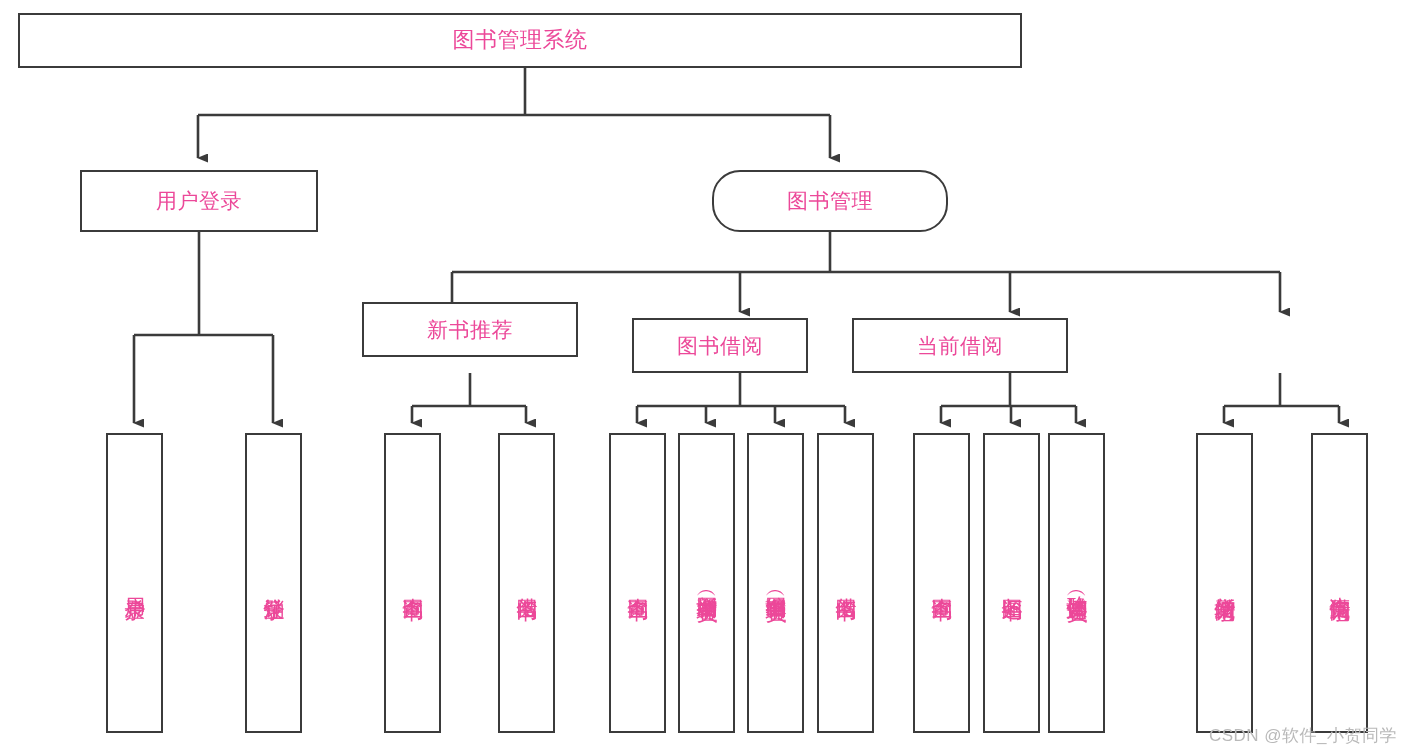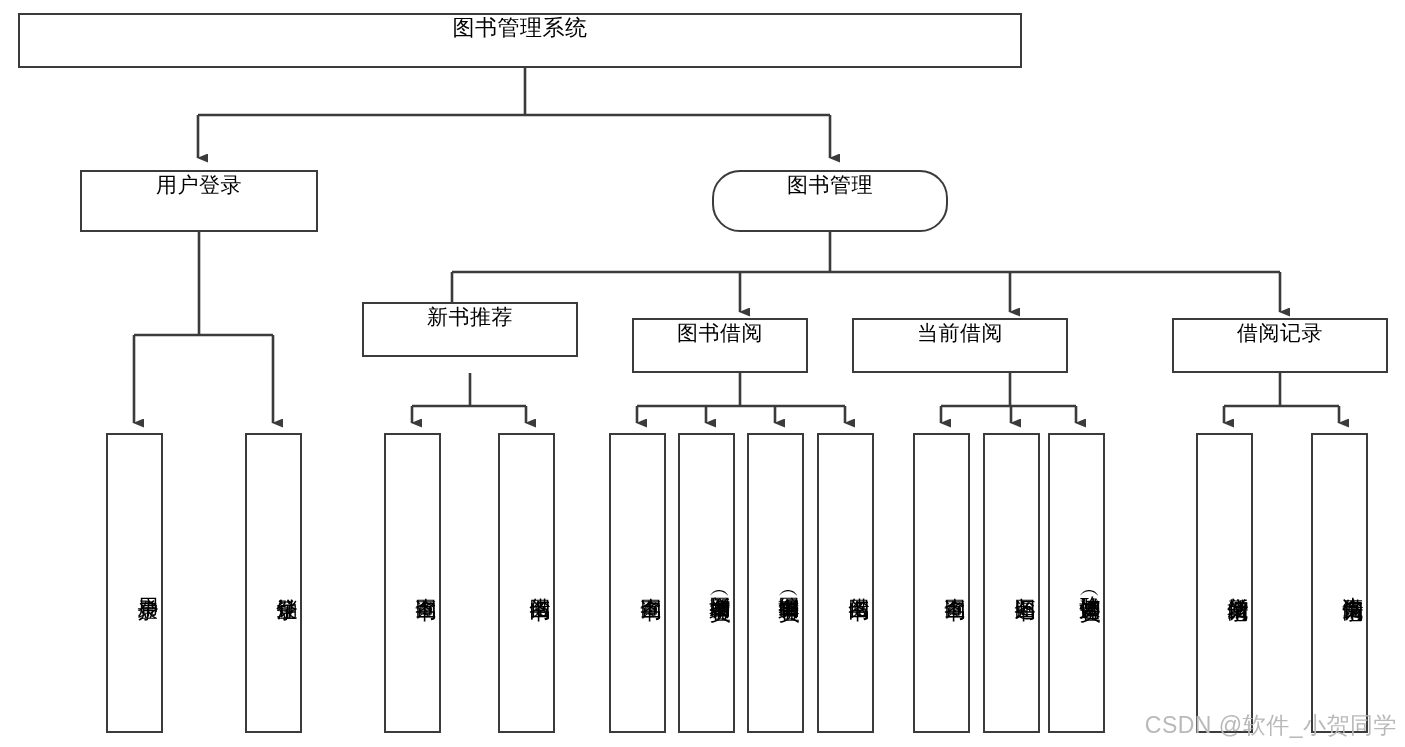--- a/index.html
+++ b/index.html
@@ -23,22 +23,23 @@
     top: 0;
     width: 1405px;
     height: 747px;
   }
   .node {
     position: absolute;
     box-sizing: border-box;
     background: #ffffff;
     border: 2px solid #3b3b3b;
     display: flex;
+    align-items: center;
     justify-content: center;
-    color: #000000;
+    color: #ec4899;
     z-index: 2;
   }
   .node.horiz {
     font-size: 21px;
     letter-spacing: 0.5px;
     line-height: 1.2;
   }
   .node.root {
     font-size: 22px;
   }
@@ -53,22 +54,22 @@
   .node.vert .vlabel {
     writing-mode: vertical-rl;
     text-orientation: upright;
     display: block;
     text-align: center;
     white-space: normal;
   }
   .watermark {
     position: absolute;
     right: 8px;
-    bottom: 6px;
-    font-size: 23px;
+    bottom: 0;
+    font-size: 17px;
     color: #b9b9b9;
     z-index: 5;
     white-space: nowrap;
     letter-spacing: 0.5px;
   }
 </style>
 </head>
 <body>
 
 <div id="canvas">
@@ -136,23 +137,20 @@
 
   <div class="node horiz" style="left:362px; top:302px; width:216px; height:55px;">
     <span>新书推荐</span>
   </div>
   <div class="node horiz" style="left:632px; top:318px; width:176px; height:55px;">
     <span>图书借阅</span>
   </div>
   <div class="node horiz" style="left:852px; top:318px; width:216px; height:55px;">
     <span>当前借阅</span>
   </div>
-  <div class="node horiz" style="left:1172px; top:318px; width:216px; height:55px;">
-    <span>借阅记录</span>
-  </div>
 
   <div class="node vert" style="left:106px; top:433px; width:57px; height:300px;">
     <span class="vlabel">用户登录</span>
   </div>
   <div class="node vert" style="left:245px; top:433px; width:57px; height:300px;">
     <span class="vlabel">注销登录</span>
   </div>
 
   <div class="node vert" style="left:384px; top:433px; width:57px; height:300px;">
     <span class="vlabel">查询图书</span>

